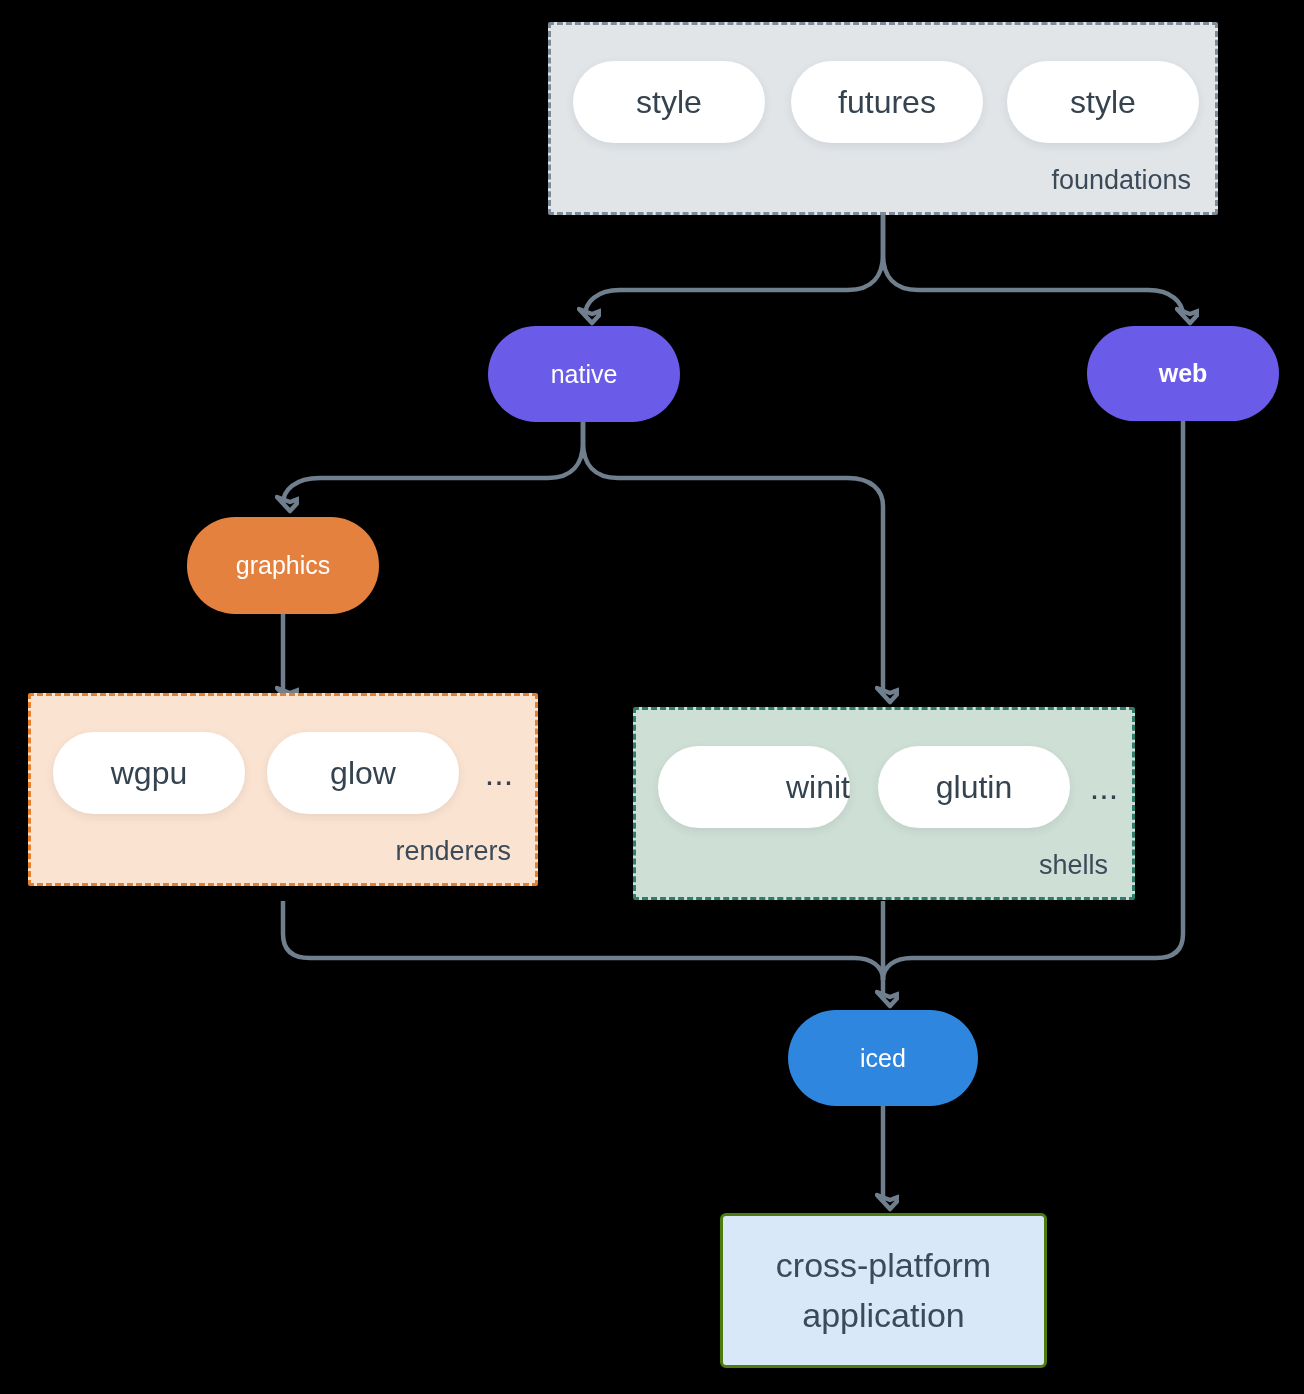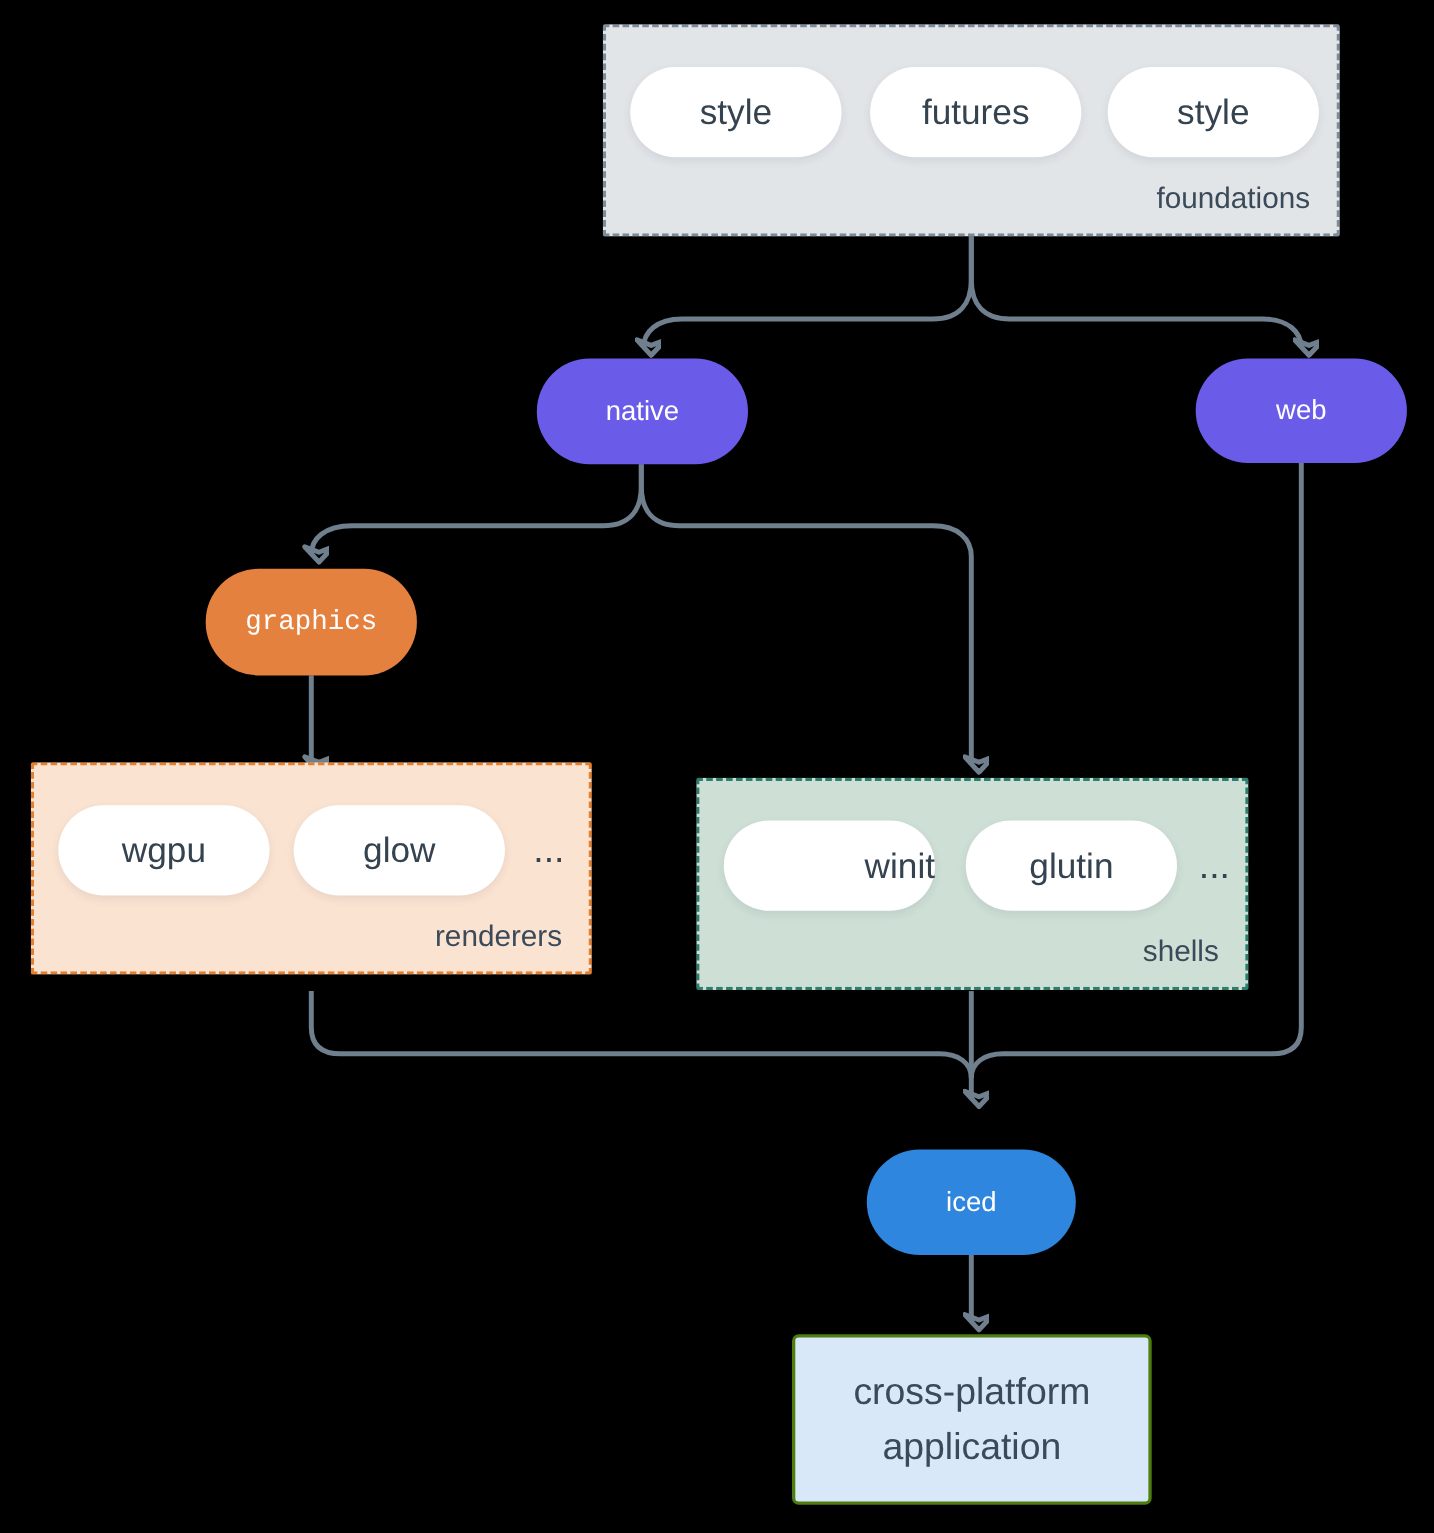--- a/index.html
+++ b/index.html
@@ -66,22 +66,22 @@
   .node-pill {
     position: absolute;
     border-radius: 48px;
     display: flex;
     align-items: center;
     justify-content: center;
     font-size: 25px;
     color: #ffffff;
   }
   .node-native, .node-web { background: #6a5ce8; }
-  .node-graphics { background: #e5813e; font-family: Liberation Mono, monospace; }
-  .node-iced { background: #2e86de; margin-top: 35px; }
+  .node-graphics { background: #e5813e; }
+  .node-iced { background: #2e86de; }
   .app-box {
     position: absolute;
     box-sizing: border-box;
     background: #d8e8f8;
     border: 3px solid #4d7c0f;
     border-radius: 6px;
     display: flex;
     align-items: center;
     justify-content: center;
     text-align: center;
@@ -127,21 +127,21 @@
     </div>
     <div class="inner-pill" style="left:456px;">
       <span>style</span>
     </div>
     <div class="group-label">foundations</div>
   </div>
 
   <div class="node-pill node-native" style="left:488px; top:326px; width:192px; height:96px;">
     <span>native</span>
   </div>
-  <div class="node-pill node-web" style="left:1087px; top:326px; width:192px; height:95px;">
+  <div class="node-pill node-web" style="left:1087px; top:326px; width:192px; height:95px;font-weight:bold;">
     <span>web</span>
   </div>
 
   <div class="node-pill node-graphics" style="left:187px; top:517px; width:192px; height:97px;">
     <span>graphics</span>
   </div>
 
   <div class="group group-renderers" style="left:28px; top:693px; width:510px; height:193px;text-align:right;">
     <div class="inner-pill" style="left:22px;">
       <span>wgpu</span>

